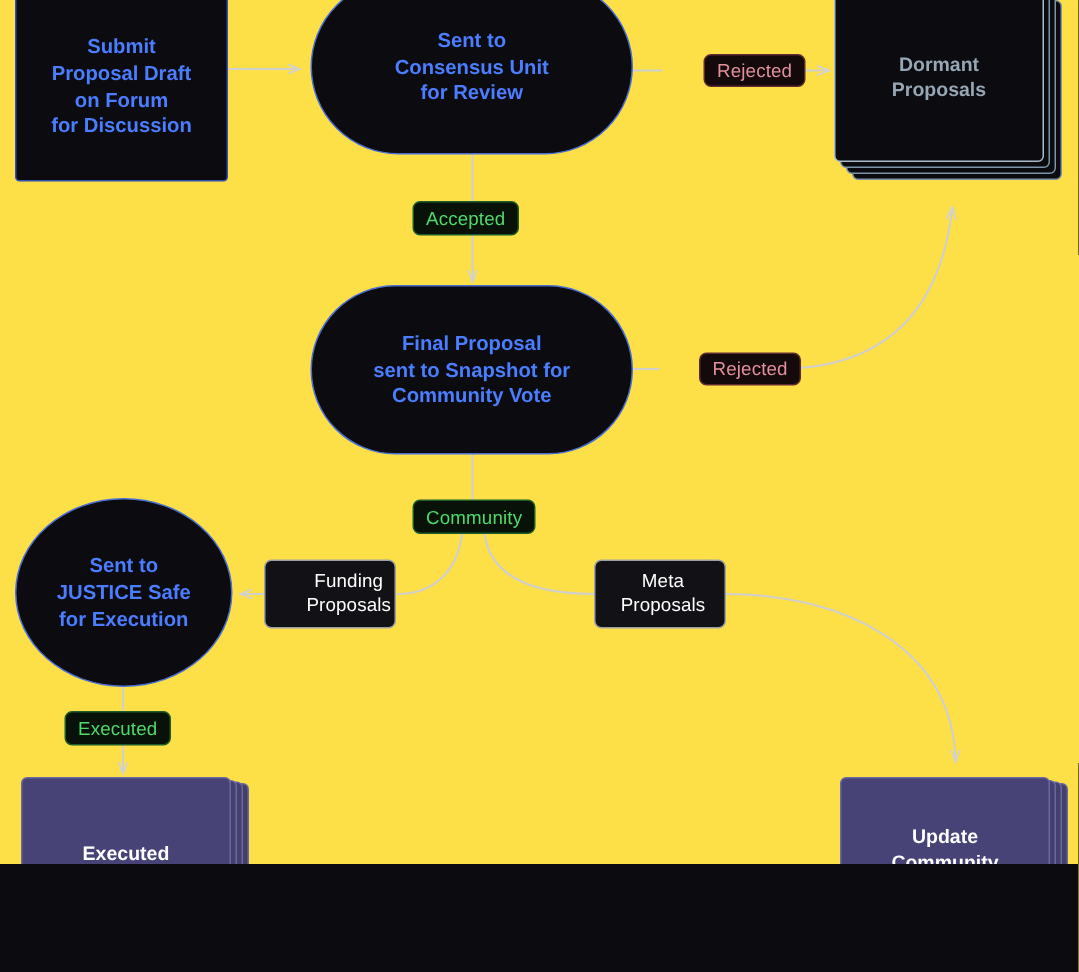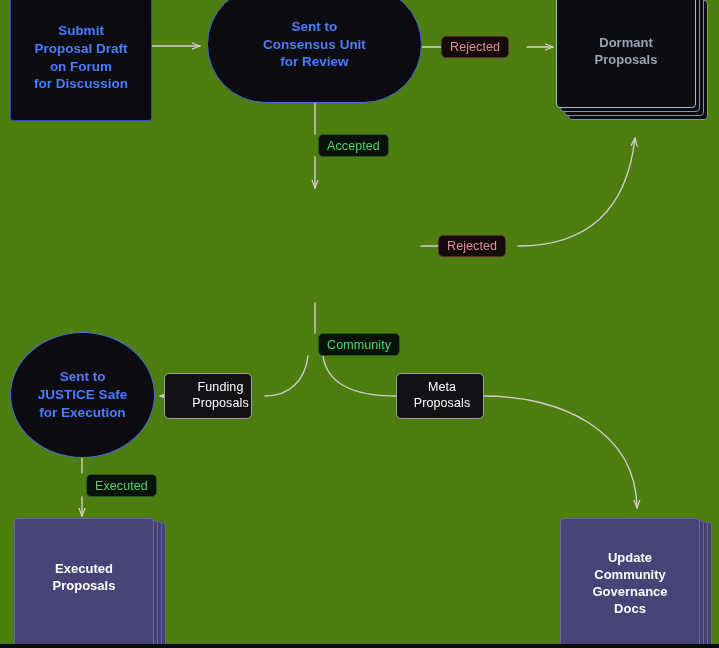--- a/index.html
+++ b/index.html
@@ -4,22 +4,22 @@
 <title>Governance Proposal Flowchart</title>
 <style>
   * { box-sizing: border-box; }
   html, body {
     margin: 0; padding: 0;
     background: #0b0b10;
   }
   #canvas {
     position: relative;
     width: 719px;
-    height: 644px;
-    background: #4d7c0f;
+    height: 576px;
+    background: #fde047;
     overflow: hidden;
     font-family: "Liberation Sans", sans-serif;
   }
   svg.edges {
     position: absolute;
     left: 0; top: 0;
     width: 719px; height: 648px;
     pointer-events: none;
   }
 
@@ -124,26 +124,26 @@
     font-size: 12.5px;
     font-weight: normal;
     padding: 2px 8px;
     white-space: nowrap;
     letter-spacing: .1px;
   }
   .badge-accepted {
     border: 1.3px solid #1d5c2b;
     background: #081208;
     color: #4ed96b;
-    margin-left: 43px;
   }
   .badge-rejected {
     border: 1.3px solid #5e2b31;
     background: #140a0c;
     color: #e0909a;
+    margin-left: 28px;
   }
   .badge-plain {
     border: 1.3px solid #9aa0a6;
     background: #111116;
     color: #ffffff;
     line-height: 1.25;
     text-align: center;
     white-space: pre-line;
     flex-direction: column;
     font-size: 12.5px;
@@ -200,20 +200,23 @@
 for Review</div>
 
   <div class="stack-node stack-outline" style="left:556px; top:-12px; width:152px; height:132px;">
     <div class="stack-sheet" style="left:12px; top:12px; width:140px; height:120px;"></div>
     <div class="stack-sheet" style="left:8px; top:8px; width:140px; height:120px;"></div>
     <div class="stack-sheet" style="left:4px; top:4px; width:140px; height:120px;"></div>
     <div class="stack-face" style="width:140px; height:120px; padding-top:6px;">Dormant
 Proposals</div>
   </div>
 
+  <div class="stadium-node" style="left:207px; top:190px; width:215px; height:113px;">Final Proposal
+sent to Snapshot for
+Community Vote</div>
 
   <div class="circle-node" style="left:10px; top:332px; width:145px; height:126px;">Sent to
 JUSTICE Safe
 for Execution</div>
 
   <div class="stack-node stack-filled" style="left:14px; top:518px; width:160px; height:140px;">
     <div class="stack-sheet" style="left:12px; top:4px; width:140px; height:136px;"></div>
     <div class="stack-sheet" style="left:8px; top:3px; width:140px; height:136px;"></div>
     <div class="stack-sheet" style="left:4px; top:2px; width:140px; height:136px;"></div>
     <div class="stack-face" style="width:140px; height:136px; padding-bottom:18px;">Executed
@@ -231,21 +234,21 @@
   </div>
 
   <div class="badge badge-rejected" style="left:441px; top:36px; height:22px;">Rejected</div>
 
   <div class="badge badge-accepted" style="left:275px; top:134px; height:23px;">Accepted</div>
 
   <div class="badge badge-rejected" style="left:438px; top:235px; height:22px;">Rejected</div>
 
   <div class="badge badge-accepted" style="left:275px; top:333px; height:23px;">Community</div>
 
-  <div class="badge badge-plain" style="left:164px; top:373px; width:88px; height:46px;padding-left:33px;">Funding
+  <div class="badge badge-plain" style="left:176px; top:373px; width:88px; height:46px;padding-left:33px;">Funding
 Proposals</div>
 
   <div class="badge badge-plain" style="left:396px; top:373px; width:88px; height:46px;padding-left:12px;">Meta
 Proposals</div>
 
   <div class="badge badge-accepted" style="left:43px; top:474px; height:23px;">Executed</div>
 
 </div>
 
 </body></html>

